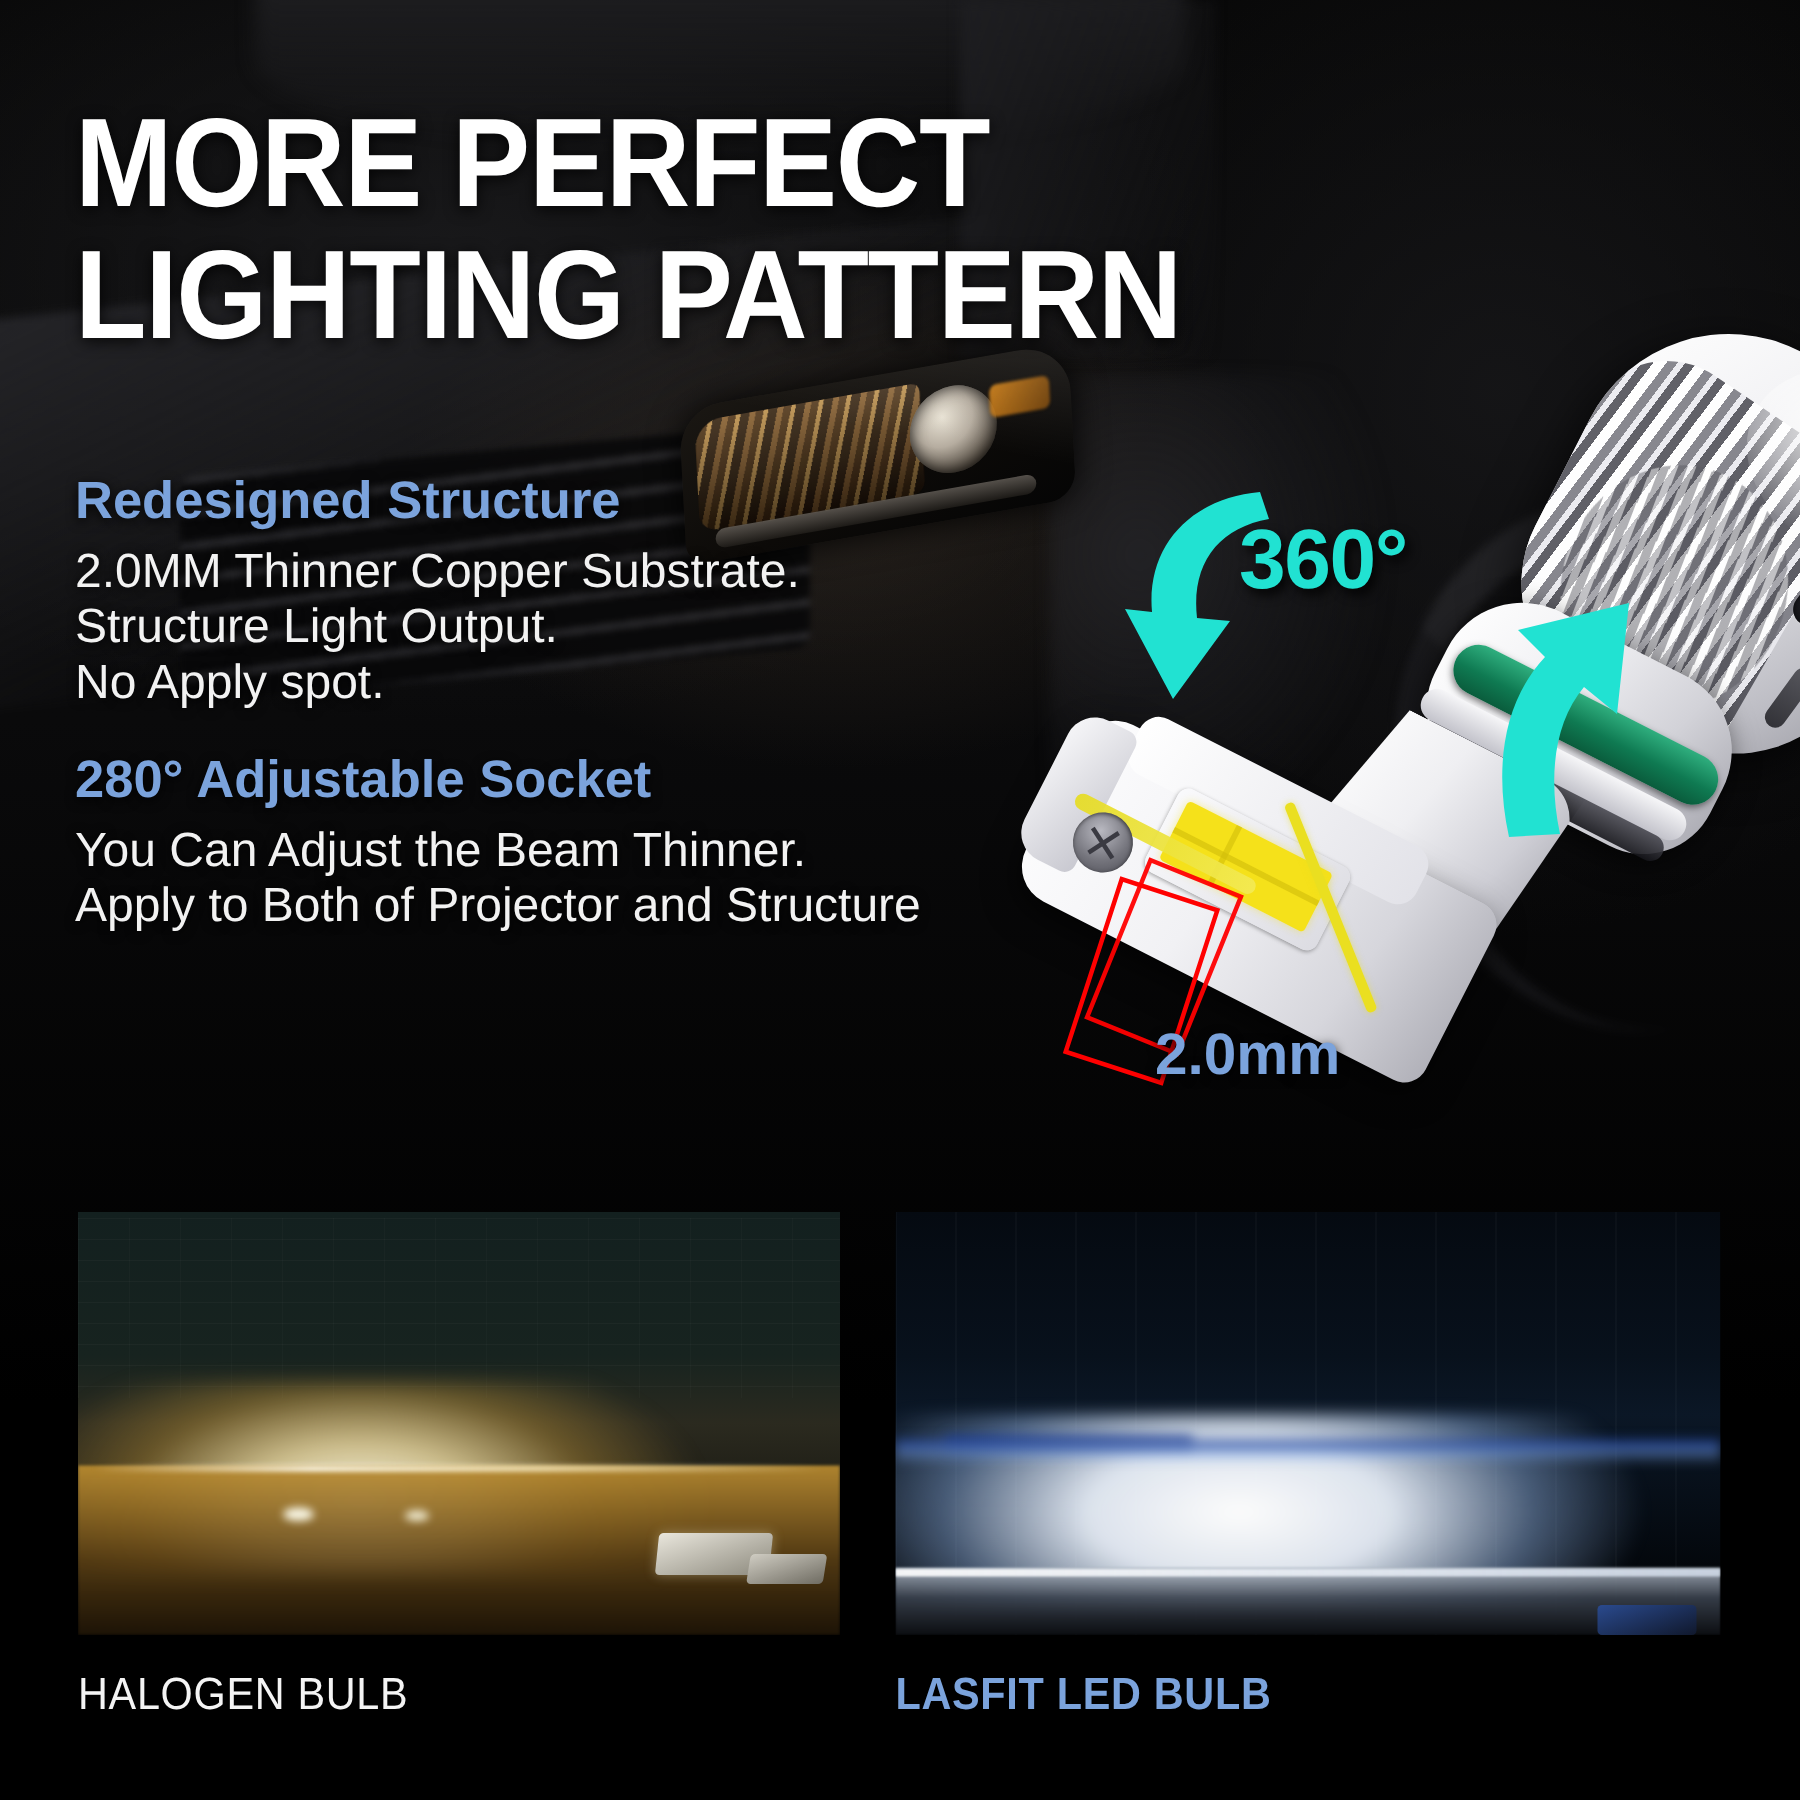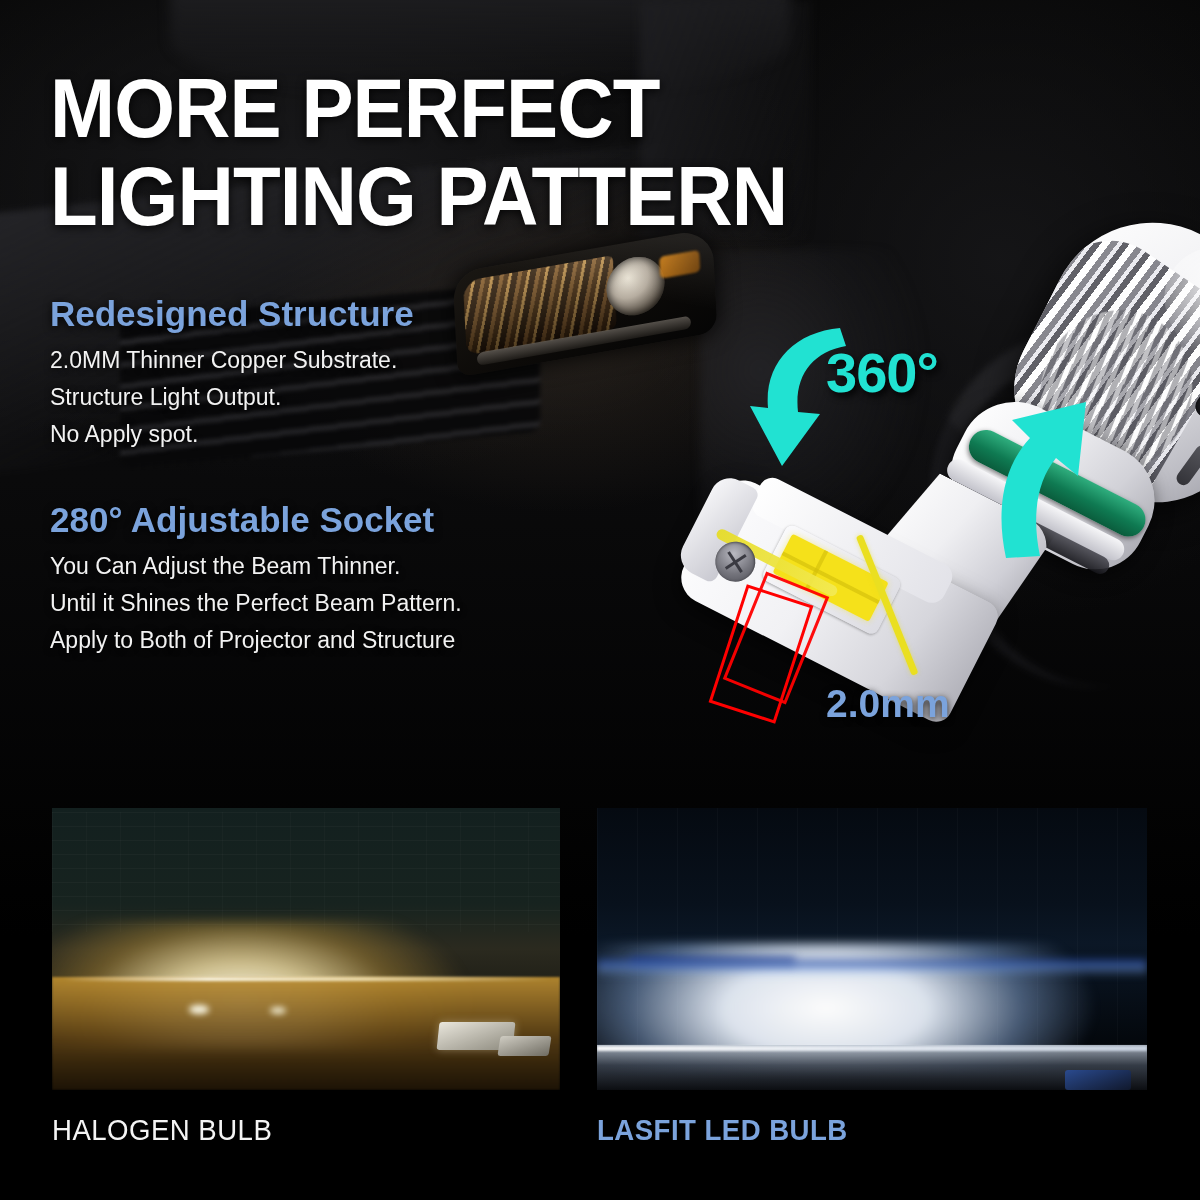--- a/index.html
+++ b/index.html
@@ -57,26 +57,26 @@
     background:linear-gradient(200deg,rgba(255,255,255,.10) 0%,rgba(255,255,255,0) 42%);}
 
   
   .headline{position:absolute;left:50px;top:64px;width:830px;z-index:6;}
   .headline .l{display:block;color:#fff;font-weight:700;font-size:84px;line-height:88px;
     letter-spacing:-1px;transform:scaleX(.93);transform-origin:left center;white-space:nowrap;
     text-shadow:0 2px 10px rgba(0,0,0,.85);}
 
   
   .feature{position:absolute;z-index:6;}
-  .f1{left:50px;top:292px;}
+  .f1{left:50px;top:312px;}
   .f2{left:50px;top:498px;}
   .f-head{color:#7ba3dc;font-size:35px;font-weight:700;line-height:44px;white-space:nowrap;
     text-shadow:0 2px 8px rgba(0,0,0,.9);}
   .f-body{margin-top:6px;}
-  .f-body .ln{display:block;color:#f2f2f2;font-size:23px;line-height:37px;white-space:nowrap;
+  .f-body .ln{display:block;color:#f2f2f2;font-size:32px;line-height:37px;white-space:nowrap;
     text-shadow:0 1px 7px rgba(0,0,0,.95);}
 
   
   .bulb{position:absolute;left:575px;top:120px;width:620px;height:680px;z-index:5;}
   .bulb-rot{position:absolute;inset:0;transform:rotate(34deg);transform-origin:300px 560px;}
 
   .heatsink{position:absolute;left:232px;top:6px;width:236px;height:268px;
     border-radius:104px 112px 88px 84px;
     background:linear-gradient(122deg,#ffffff 0%,#f4f4f6 30%,#dedee2 58%,#bdbdc4 82%,#9a9aa2 100%);
     box-shadow:0 10px 34px rgba(0,0,0,.72);transform:rotate(-7deg);overflow:hidden;}
@@ -156,21 +156,21 @@
   .arrow-r{position:absolute;left:990px;top:372px;width:120px;height:190px;z-index:7;}
   .deg360{position:absolute;left:826px;top:340px;z-index:8;
     color:#21e2d2;font-size:56px;font-weight:700;letter-spacing:-1px;white-space:nowrap;
     text-shadow:3px 4px 7px rgba(0,0,0,.85);}
 
   
   .redbox{position:absolute;left:726px;top:592px;width:64px;height:118px;z-index:8;
     border:3px solid #ff0000;transform:rotate(18deg);}
   .redbox2{position:absolute;left:742px;top:580px;width:62px;height:110px;z-index:8;
     border:3px solid #ff0000;transform:rotate(22deg);opacity:.95;}
-  .mm-label{position:absolute;left:826px;top:682px;z-index:8;
+  .mm-label{position:absolute;left:770px;top:682px;z-index:8;
     color:#7ba3dc;font-size:39px;font-weight:700;white-space:nowrap;
     text-shadow:0 2px 7px rgba(0,0,0,.9);}
 
   
   .photos{position:absolute;left:0;top:808px;width:1200px;height:284px;z-index:6;}
   .photo{position:absolute;top:0;height:282px;overflow:hidden;background:#000;}
   .ph-left{left:52px;width:508px;}
   .ph-right{left:597px;width:550px;}
 
   .hal-wall{position:absolute;inset:0;
@@ -257,21 +257,20 @@
       <span class="ln">2.0MM Thinner Copper Substrate.</span>
       <span class="ln">Structure Light Output.</span>
       <span class="ln">No Apply spot.</span>
     </div>
   </div>
 
   <div class="feature f2">
     <div class="f-head">280° Adjustable Socket</div>
     <div class="f-body">
       <span class="ln">You Can Adjust the Beam Thinner.</span>
-      <span class="ln">Until it Shines the Perfect Beam Pattern.</span>
       <span class="ln">Apply to Both of Projector and Structure</span>
     </div>
   </div>
 
   <div class="bulb">
     <div class="bulb-rot">
       <div class="heatsink">
         <div class="fins"></div>
         <div class="fins2"></div>
         <div class="hs-slot"></div>

